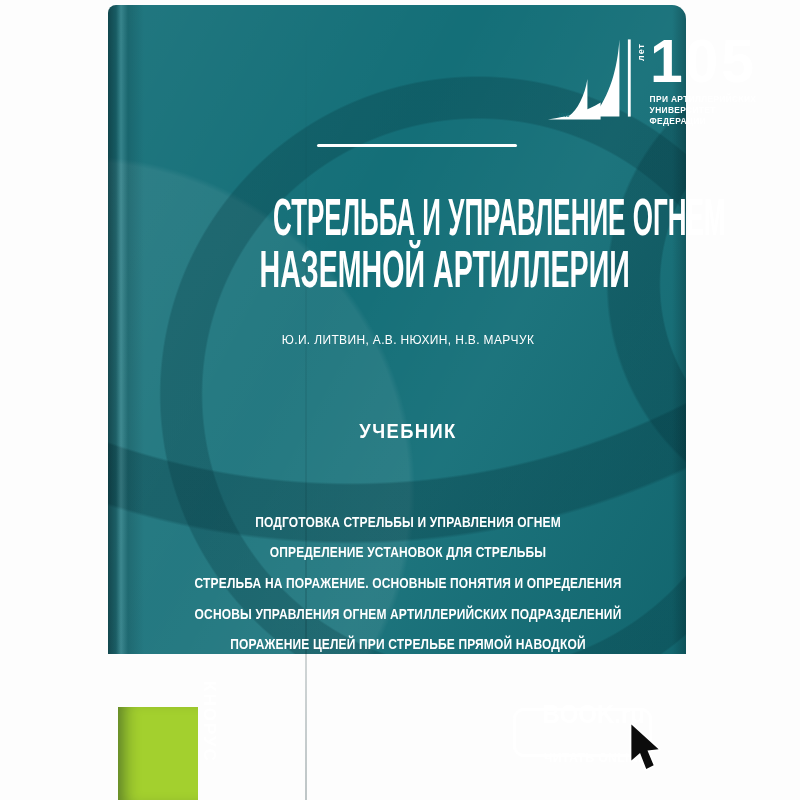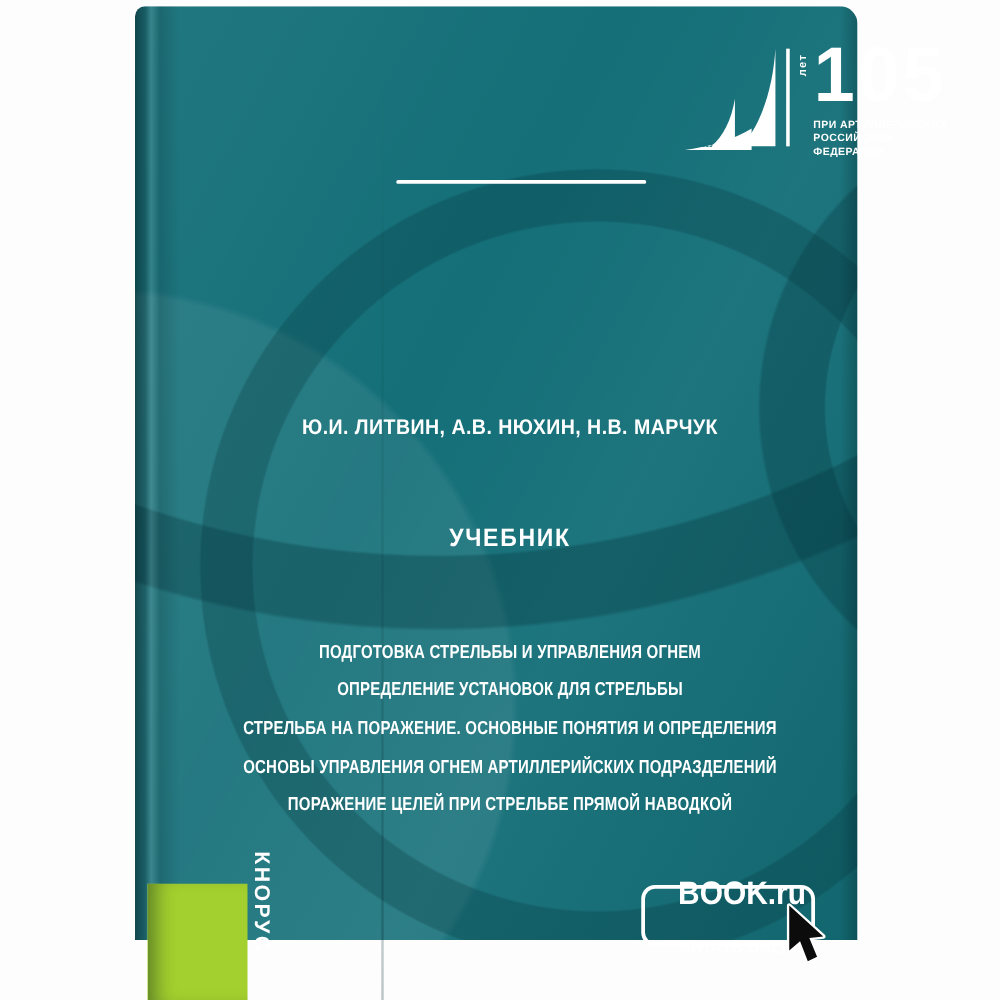--- a/index.html
+++ b/index.html
@@ -3,21 +3,21 @@
 <meta charset="utf-8">
 <style>
   html,body{margin:0;padding:0;background:#ffffff;}
   .stage{
     position:relative;width:800px;height:800px;overflow:hidden;
     background:#fdfdfd;
     font-family:"Liberation Sans", sans-serif;
   }
   
   .book{
-    position:absolute;left:108px;top:5px;width:578px;height:747px;
+    position:absolute;left:108px;top:5px;width:578px;height:649px;
     border-radius:8px 14px 0 0;
     background-color:#146f78;
     background-image:
       
       linear-gradient(90deg, rgba(0,22,27,.50) 0px, rgba(0,22,27,.28) 8px, rgba(255,255,255,.10) 13px, rgba(0,22,27,.16) 20px, rgba(0,22,27,0) 36px),
       
       linear-gradient(270deg, rgba(0,22,27,.26) 0px, rgba(0,22,27,0) 14px),
       
       radial-gradient(circle 820px at 42% -40%, rgba(0,0,0,0) 89.9%, rgba(3,50,58,.32) 90.2%, rgba(3,50,58,.32) 97%, rgba(0,0,0,0) 97.4%),
       radial-gradient(circle 260px at 128% 43%, rgba(0,0,0,0) 71.9%, rgba(3,50,58,.30) 72.6%, rgba(3,50,58,.30) 92%, rgba(0,0,0,0) 93%),
@@ -46,21 +46,21 @@
   .org-lines{margin-top:5px;font-size:8.4px;font-weight:bold;letter-spacing:.35px;line-height:1.28;}
   
   .rule{
     position:absolute;left:317px;top:144px;width:200px;height:3px;
     background:#fff;border-radius:2px;
   }
   .cover-text{position:absolute;left:138px;width:540px;text-align:center;color:#ffffff;}
   .title{top:186px;font-weight:bold;font-size:52px;line-height:52px;}
   .title .tl1{transform:scaleX(.50);transform-origin:center;white-space:nowrap;}
   .title .tl2{transform:scaleX(.55);transform-origin:center;white-space:nowrap;}
-  .authors{top:327px;font-weight:bold;font-size:17px;letter-spacing:.4px;transform-origin:center;}
+  .authors{top:327px;font-weight:normal;font-size:13px;letter-spacing:.4px;transform-origin:center;}
   .authors>div{transform:scaleX(.92);white-space:nowrap;}
   .edition{top:415px;font-weight:bold;font-size:20px;letter-spacing:1.5px;}
   .edition>div{transform:scaleX(.92);white-space:nowrap;}
   .topics{top:501px;display:flex;flex-direction:column;}
   .topic-line{
     height:30.6px;display:flex;align-items:center;justify-content:center;
     font-weight:bold;font-size:15px;letter-spacing:.2px;color:#fff;
     transform:scaleX(.80);transform-origin:center;white-space:nowrap;
   }
   
@@ -99,27 +99,31 @@
         <path d="M44,46 C41,64 34,78 24,86 L44,86 Z" fill="#ffffff"></path>
         <path d="M2,89 C24,86 44,80 58,71 L58,89 Z" fill="#ffffff"></path>
         <rect x="87" y="4" width="3" height="82" fill="#ffffff"></rect>
         <text x="13" y="86.5" font-size="5.5" font-weight="bold" fill="#146f78">1919</text>
       </svg>
       <div class="logo-right">
         <span class="years-label">лет</span>
         <div class="years-number">105</div>
         <div class="org-lines">
           <div>ПРИ АРТИЛЛЕРИЙСКИХ</div>
-          <div>РОССИЙСКОЙ ФЕДЕРАЦИИ</div>
+          <div>УНИВЕРСИТЕТ ФЕДЕРАЦИИ</div>
         </div>
       </div>
     </div>
 
     <div class="rule" style="left:209px;top:139px;"></div>
 
+    <div class="cover-text title" style="left:30px;">
+      <div class="tl1">СТРЕЛЬБА И УПРАВЛЕНИЕ ОГНЕМ</div>
+      <div class="tl2">НАЗЕМНОЙ АРТИЛЛЕРИИ</div>
+    </div>
 
     <div class="cover-text authors" style="left:30px;">
       <div>Ю.И. ЛИТВИН, А.В. НЮХИН, Н.В. МАРЧУК</div>
     </div>
 
     <div class="cover-text topics" style="left:30px;">
       <div class="topic-line">ПОДГОТОВКА СТРЕЛЬБЫ И УПРАВЛЕНИЯ ОГНЕМ</div>
       <div class="topic-line">ОПРЕДЕЛЕНИЕ УСТАНОВОК ДЛЯ СТРЕЛЬБЫ</div>
       <div class="topic-line">СТРЕЛЬБА НА ПОРАЖЕНИЕ. ОСНОВНЫЕ ПОНЯТИЯ И ОПРЕДЕЛЕНИЯ</div>
       <div class="topic-line">ОСНОВЫ УПРАВЛЕНИЯ ОГНЕМ АРТИЛЛЕРИЙСКИХ ПОДРАЗДЕЛЕНИЙ</div>

